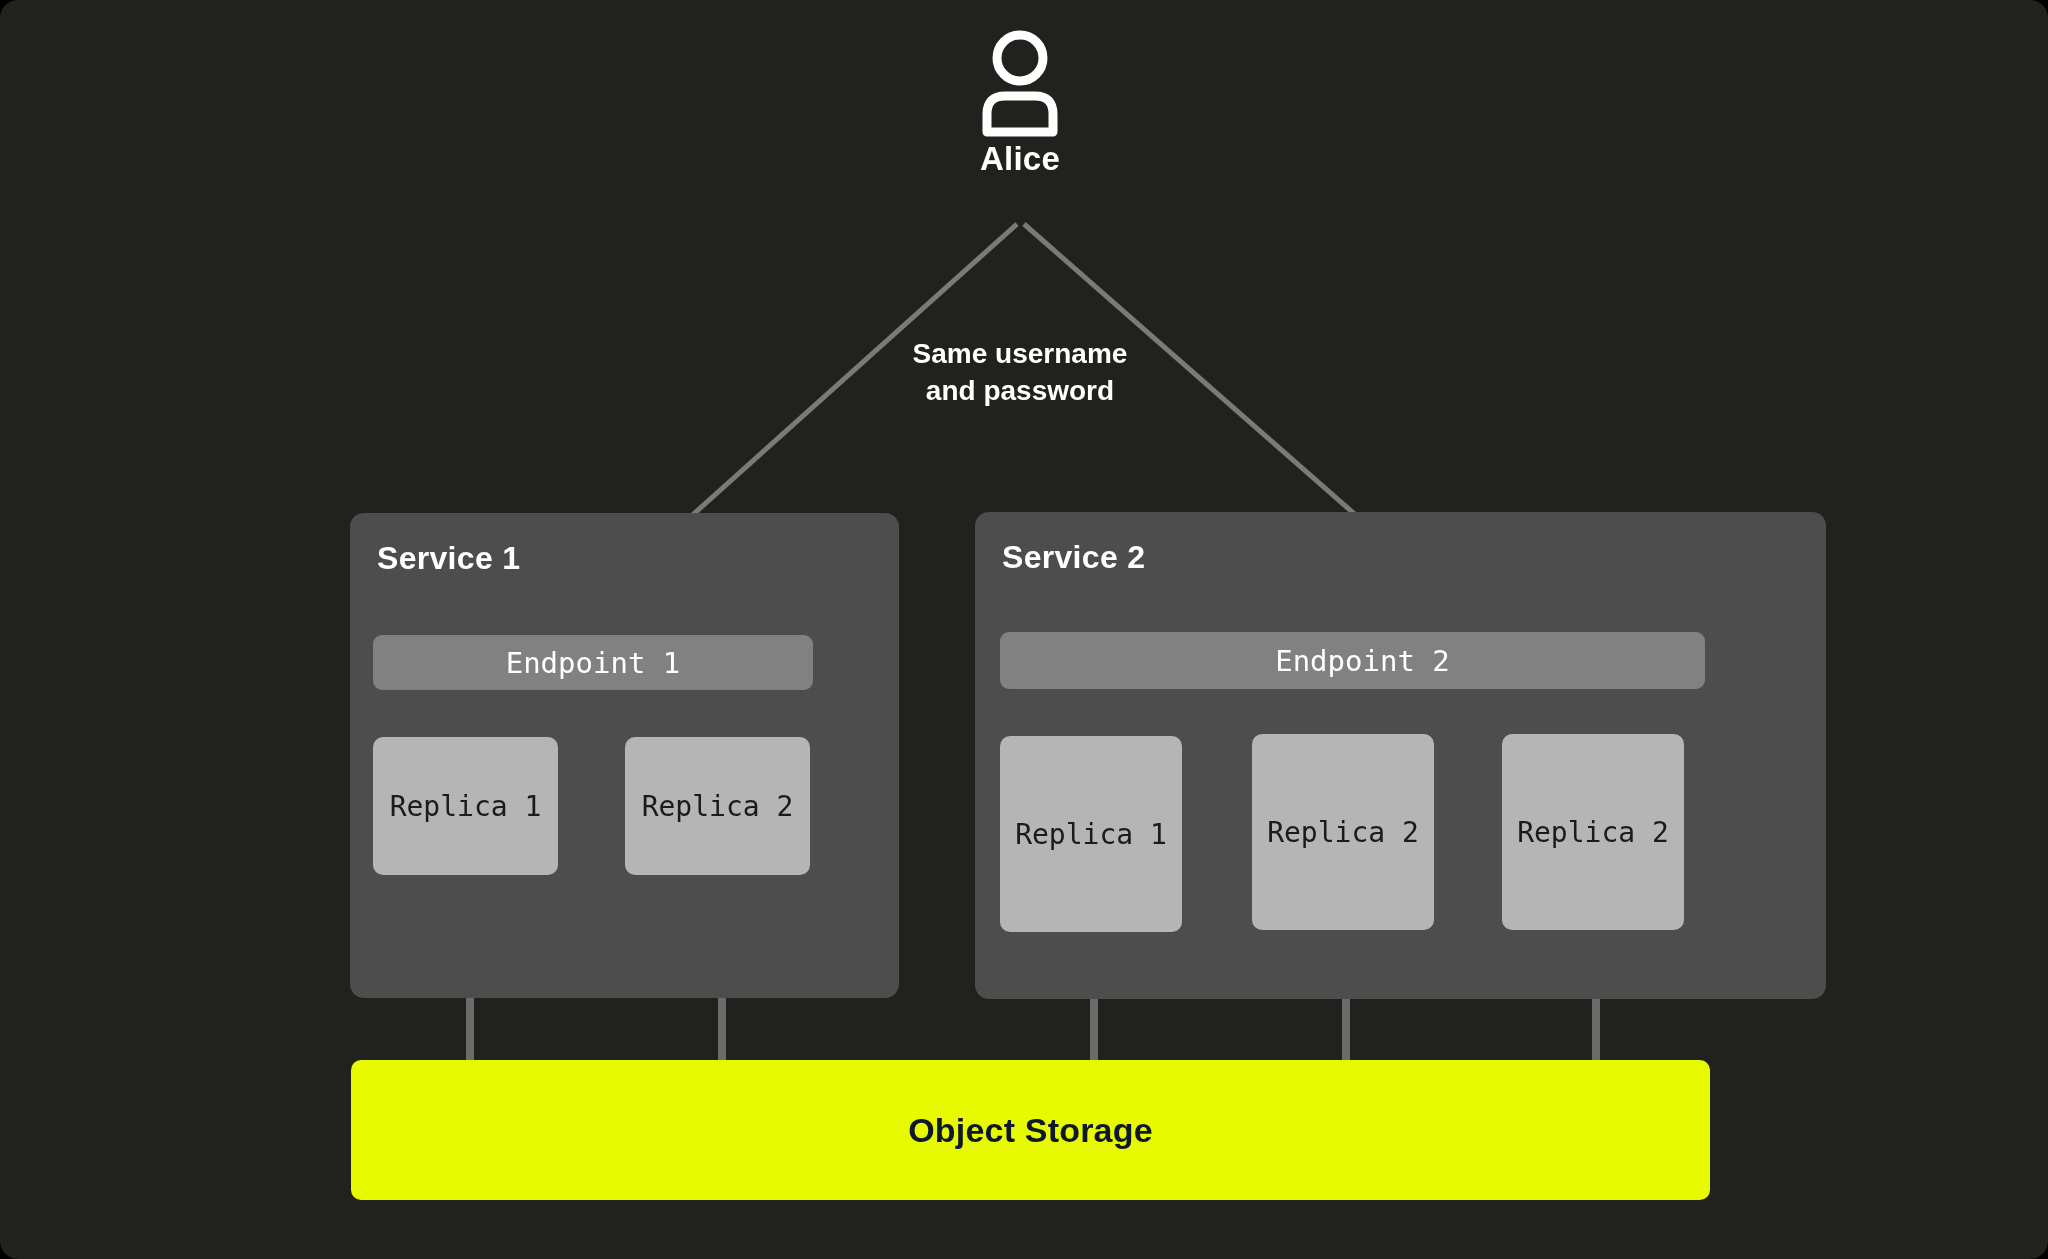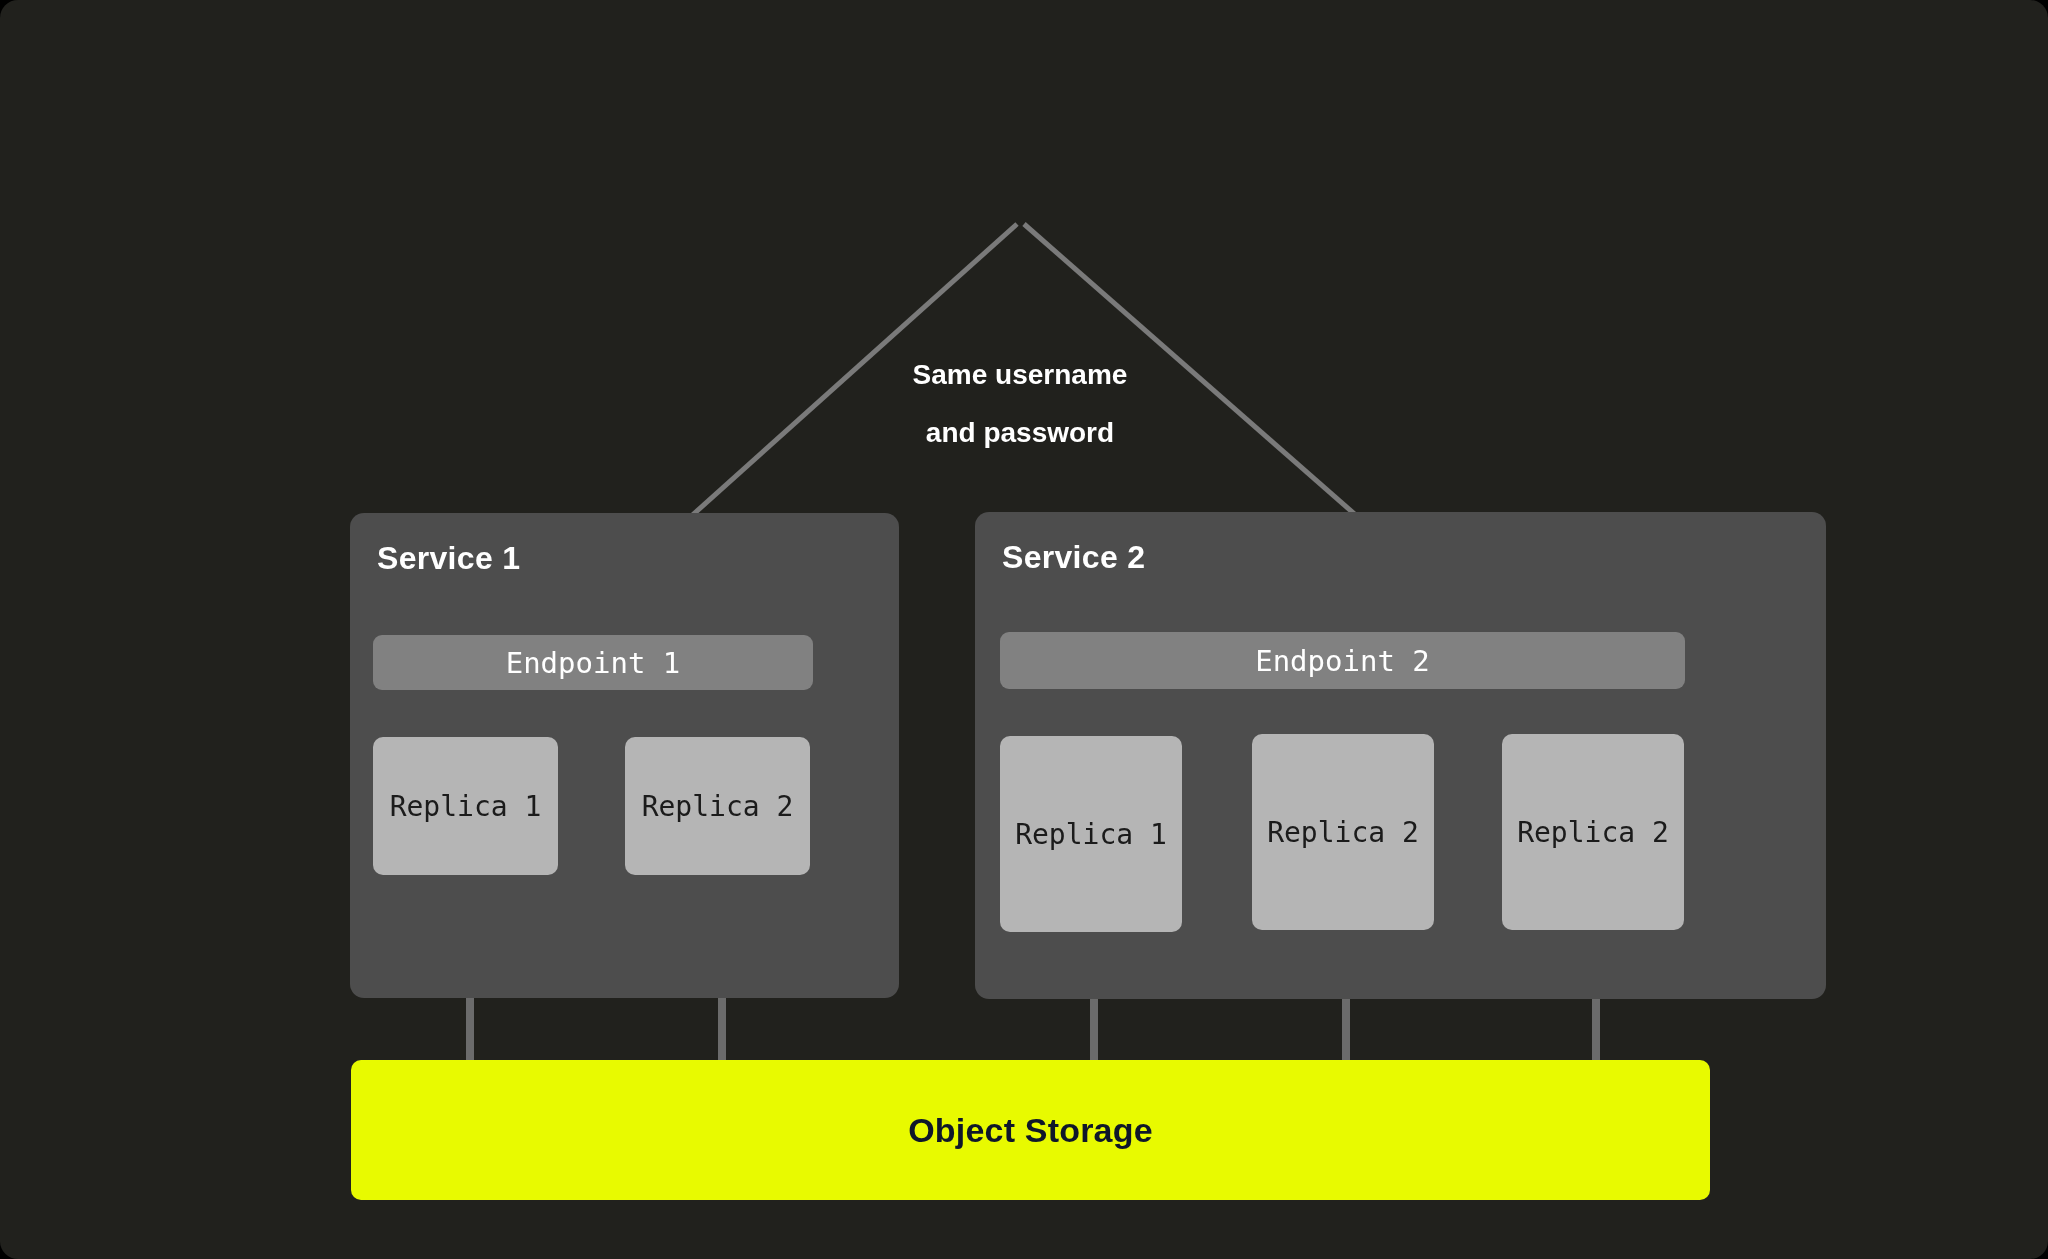--- a/index.html
+++ b/index.html
@@ -63,21 +63,21 @@
     position: absolute;
     left: 790px;
     top: 335px;
     width: 460px;
     text-align: center;
     font-size: 28px;
     font-weight: bold;
     line-height: 1.33;
     color: #ffffff;
   }
-  #cred-note span { display: block; margin-top: 21px; }
+  #cred-note span { display: block; }
 
   
   .service-panel {
     position: absolute;
     background: #4d4d4d;
     border-radius: 14px;
   }
   #service-1 { left: 350px; top: 513px; width: 549px; height: 485px; }
   #service-2 { left: 975px; top: 512px; width: 851px; height: 487px; }
 
@@ -97,21 +97,21 @@
     border-radius: 9px;
     color: #ffffff;
     font-family: "DejaVu Sans Mono", "Liberation Mono", monospace;
     font-size: 29px;
     display: flex;
     align-items: center;
     justify-content: center;
     margin-top: 16px;
   }
   #endpoint-1 { left: 23px; top: 106px; width: 440px; height: 55px; }
-  #endpoint-2 { left: 25px; top: 104px; width: 685px; height: 57px; }
+  #endpoint-2 { left: 25px; top: 104px; width: 685px; height: 57px; padding-left: 20px; }
 
   .replica-box {
     position: absolute;
     background: #b5b5b5;
     border-radius: 10px;
     color: #1b1b1b;
     font-family: "DejaVu Sans Mono", "Liberation Mono", monospace;
     font-size: 28px;
     display: flex;
     align-items: center;
@@ -159,20 +159,27 @@
     font-weight: bold;
     color: #0f172a;
     letter-spacing: 0.2px;
   }
 </style>
 </head>
 <body>
 
 <div id="canvas">
 
+  <div id="actor">
+    <svg id="actor-icon" viewBox="0 0 100 110">
+      <circle cx="50" cy="30" r="23" fill="none" stroke="#ffffff" stroke-width="9"></circle>
+      <path d="M17 104 L17 86 Q17 68 35 68 L65 68 Q83 68 83 86 L83 104 Z" fill="none" stroke="#ffffff" stroke-width="9" stroke-linejoin="round"></path>
+    </svg>
+    <span id="actor-label">Alice</span>
+  </div>
 
   <svg id="arrow-layer" viewBox="0 0 2048 1259">
     <defs>
       <marker id="arrowhead-left" markerWidth="7" markerHeight="7" refX="5.6" refY="3.5" orient="auto" markerUnits="strokeWidth">
         <path d="M0,3.5 L7,0.6 L7,6.4 Z" fill="#7a7a7a"></path>
       </marker>
       <marker id="arrowhead-right" markerWidth="7" markerHeight="7" refX="5.6" refY="3.5" orient="auto" markerUnits="strokeWidth">
         <path d="M0,3.5 L7,0.6 L7,6.4 Z" fill="#7a7a7a"></path>
       </marker>
     </defs>

